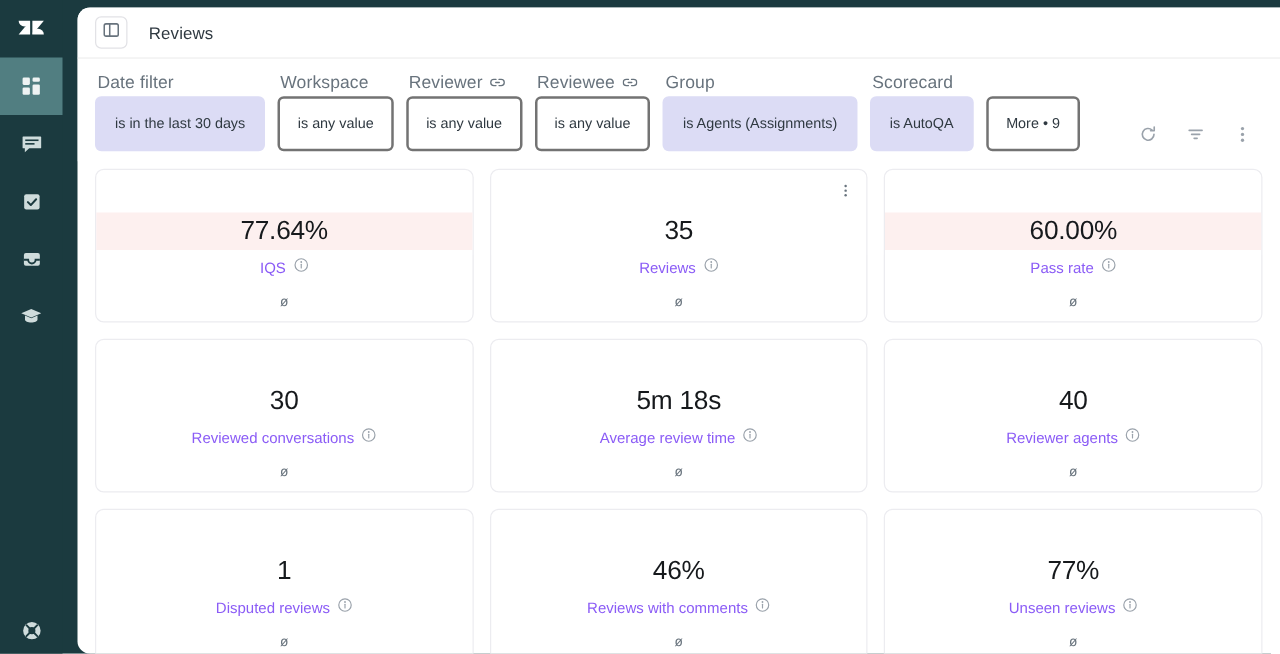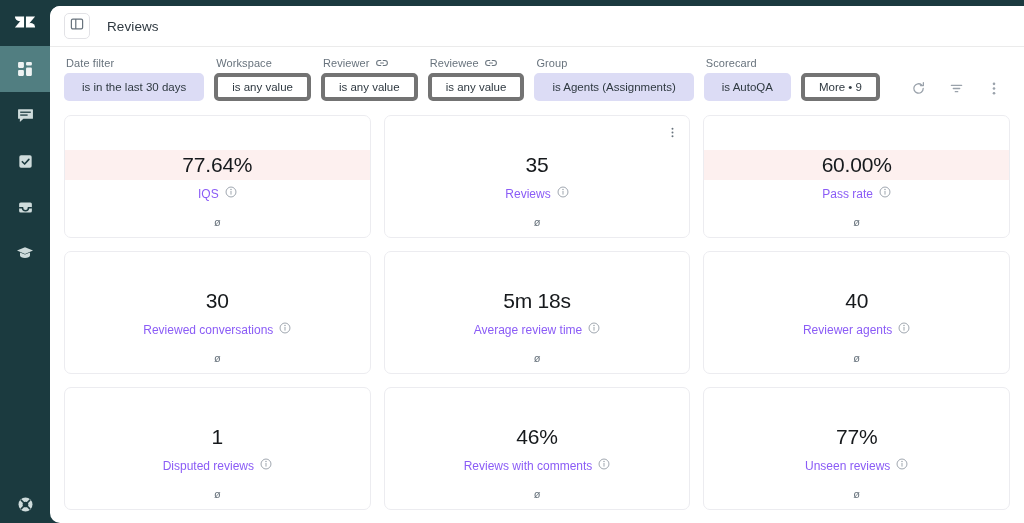--- a/index.html
+++ b/index.html
@@ -58,21 +58,21 @@
   }
 
   .side-item svg, .side-logo svg, .side-bottom svg { display: block; }
 
   
   .main {
     flex: 1 1 auto;
     background: #ffffff;
     border-top-left-radius: 10px;
     border-bottom-left-radius: 10px;
-    margin: 6px 0 0 0;
+    margin: 6px 0 0 12px;
     display: flex;
     flex-direction: column;
     overflow: hidden;
   }
 
   .topbar {
     height: 41px;
     flex: 0 0 41px;
     display: flex;
     align-items: center;
@@ -105,41 +105,41 @@
     padding: 10px 14px 8px 14px;
     display: flex;
     align-items: flex-end;
     gap: 10px;
     background: #fff;
   }
 
   .filter-group { display: flex; flex-direction: column; gap: 4px; }
 
   .filter-label {
-    font-size: 11px;
+    font-size: 14px;
     color: #68737d;
     display: flex;
     align-items: flex-end;
     gap: 6px;
     padding-left: 2px;
     letter-spacing: .1px;
   }
 
   .chip {
-    height: 28px;
+    height: 44px;
     border-radius: 5px;
     display: flex;
     align-items: center;
     justify-content: center;
     padding: 0 14px;
     font-size: 11.5px;
     color: #2f3941;
     white-space: nowrap;
     cursor: pointer;
-    border: 4px solid #737373;
+    border: 2px solid #737373;
     background: #ffffff;
   }
   .chip.selected {
     background: #dcdcf5;
     border-color: #dcdcf5;
   }
 
   .filter-actions {
     margin-left: auto;
     display: flex;

